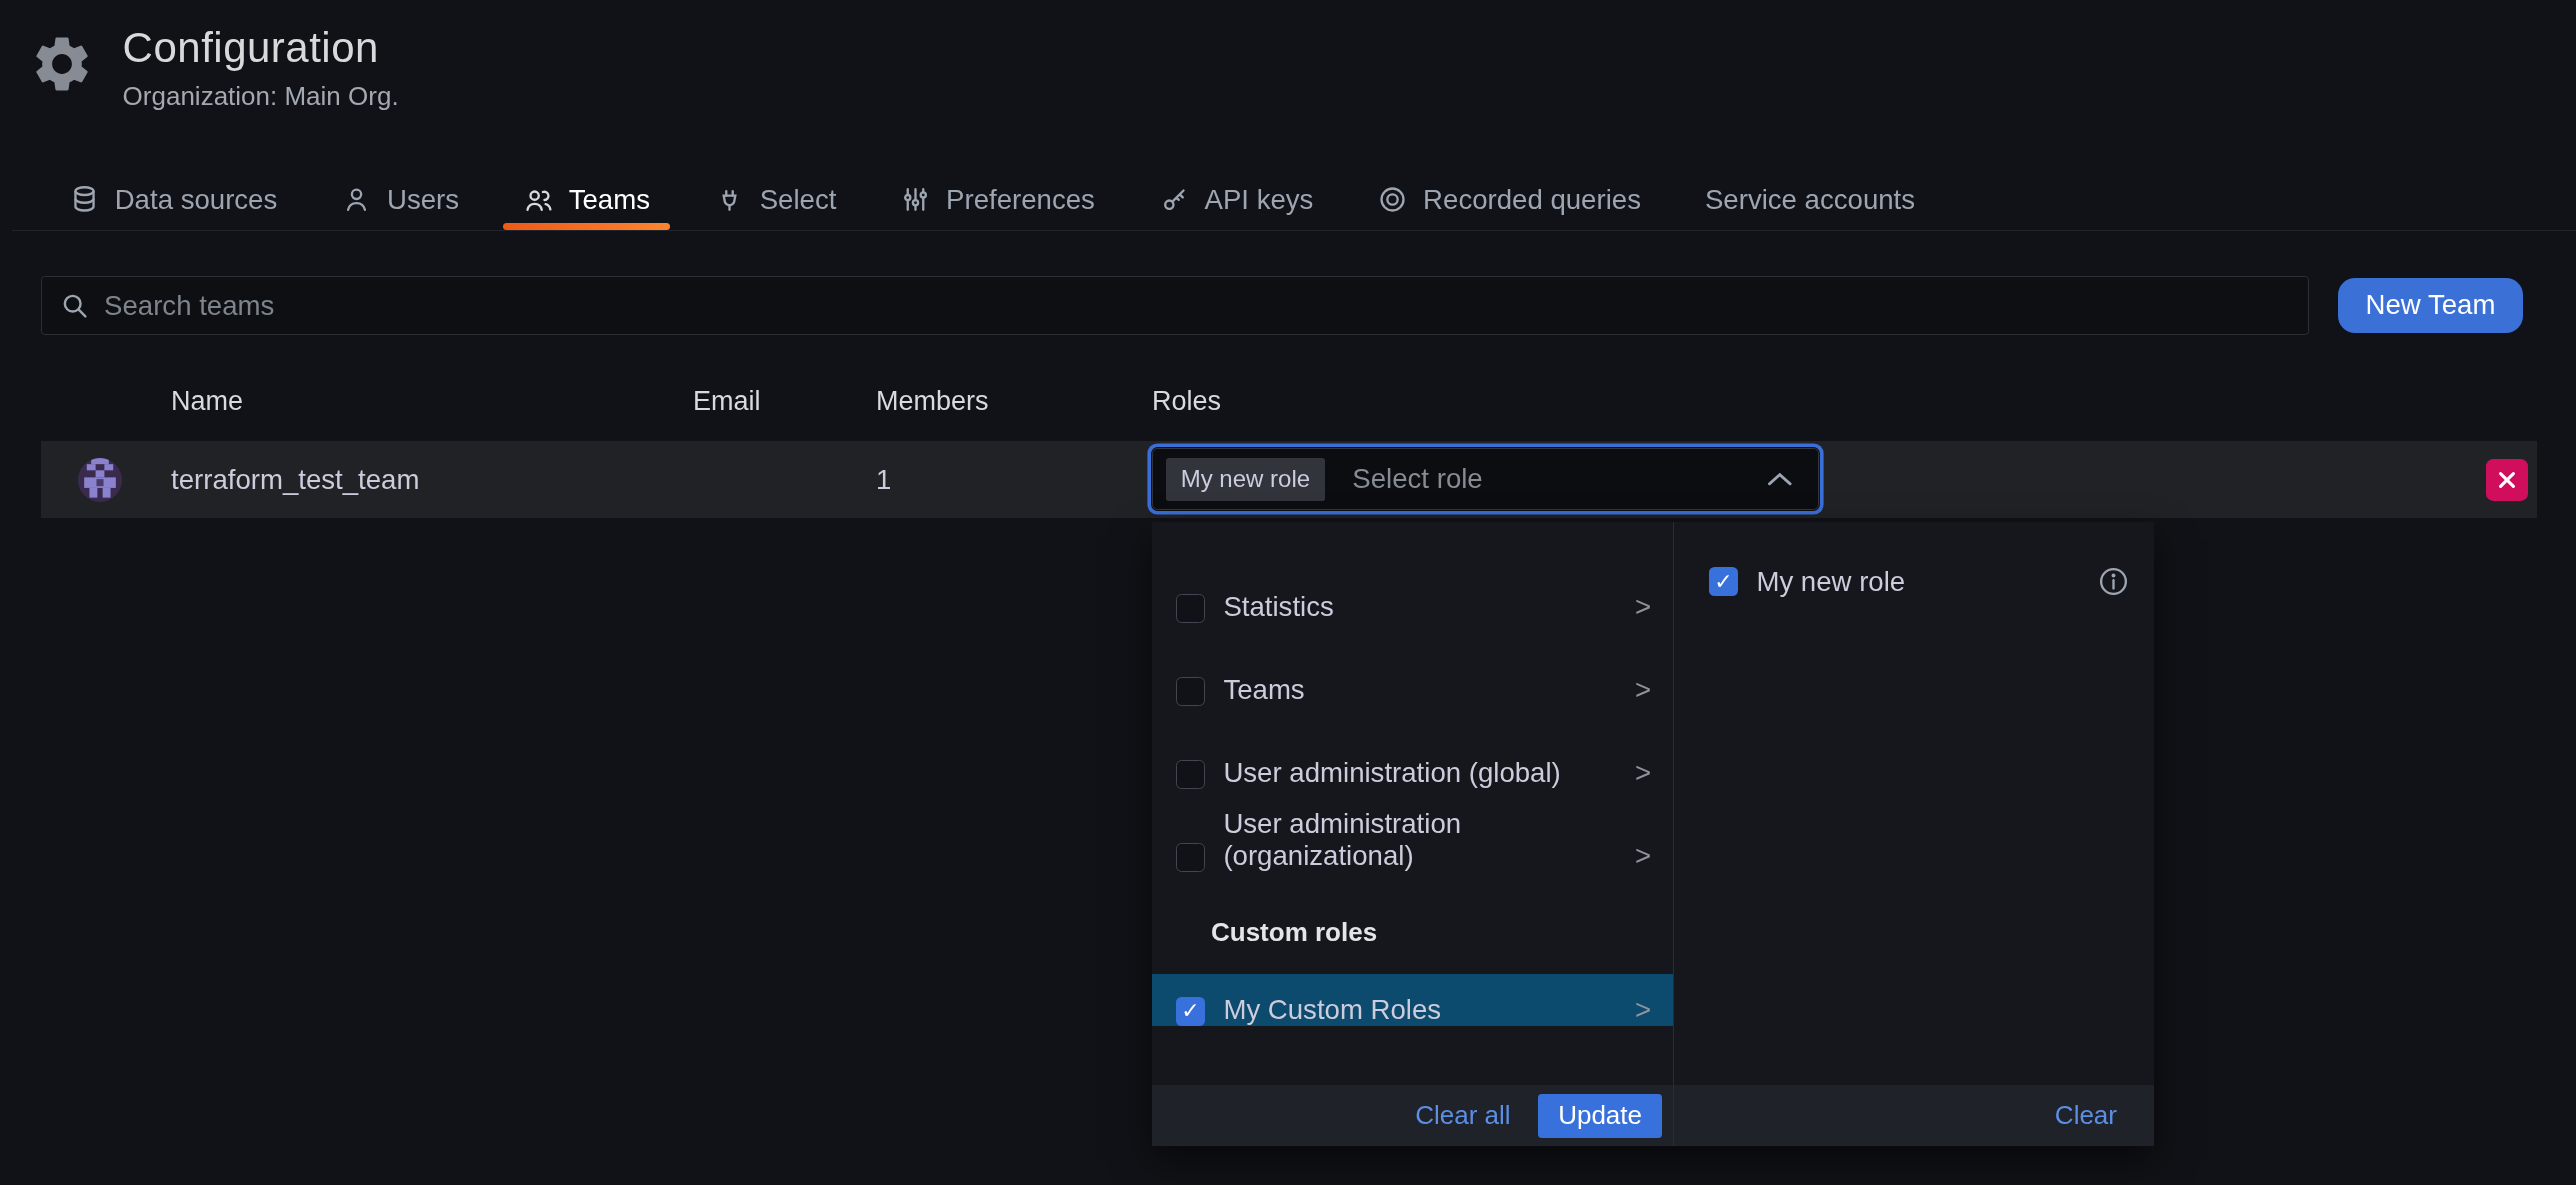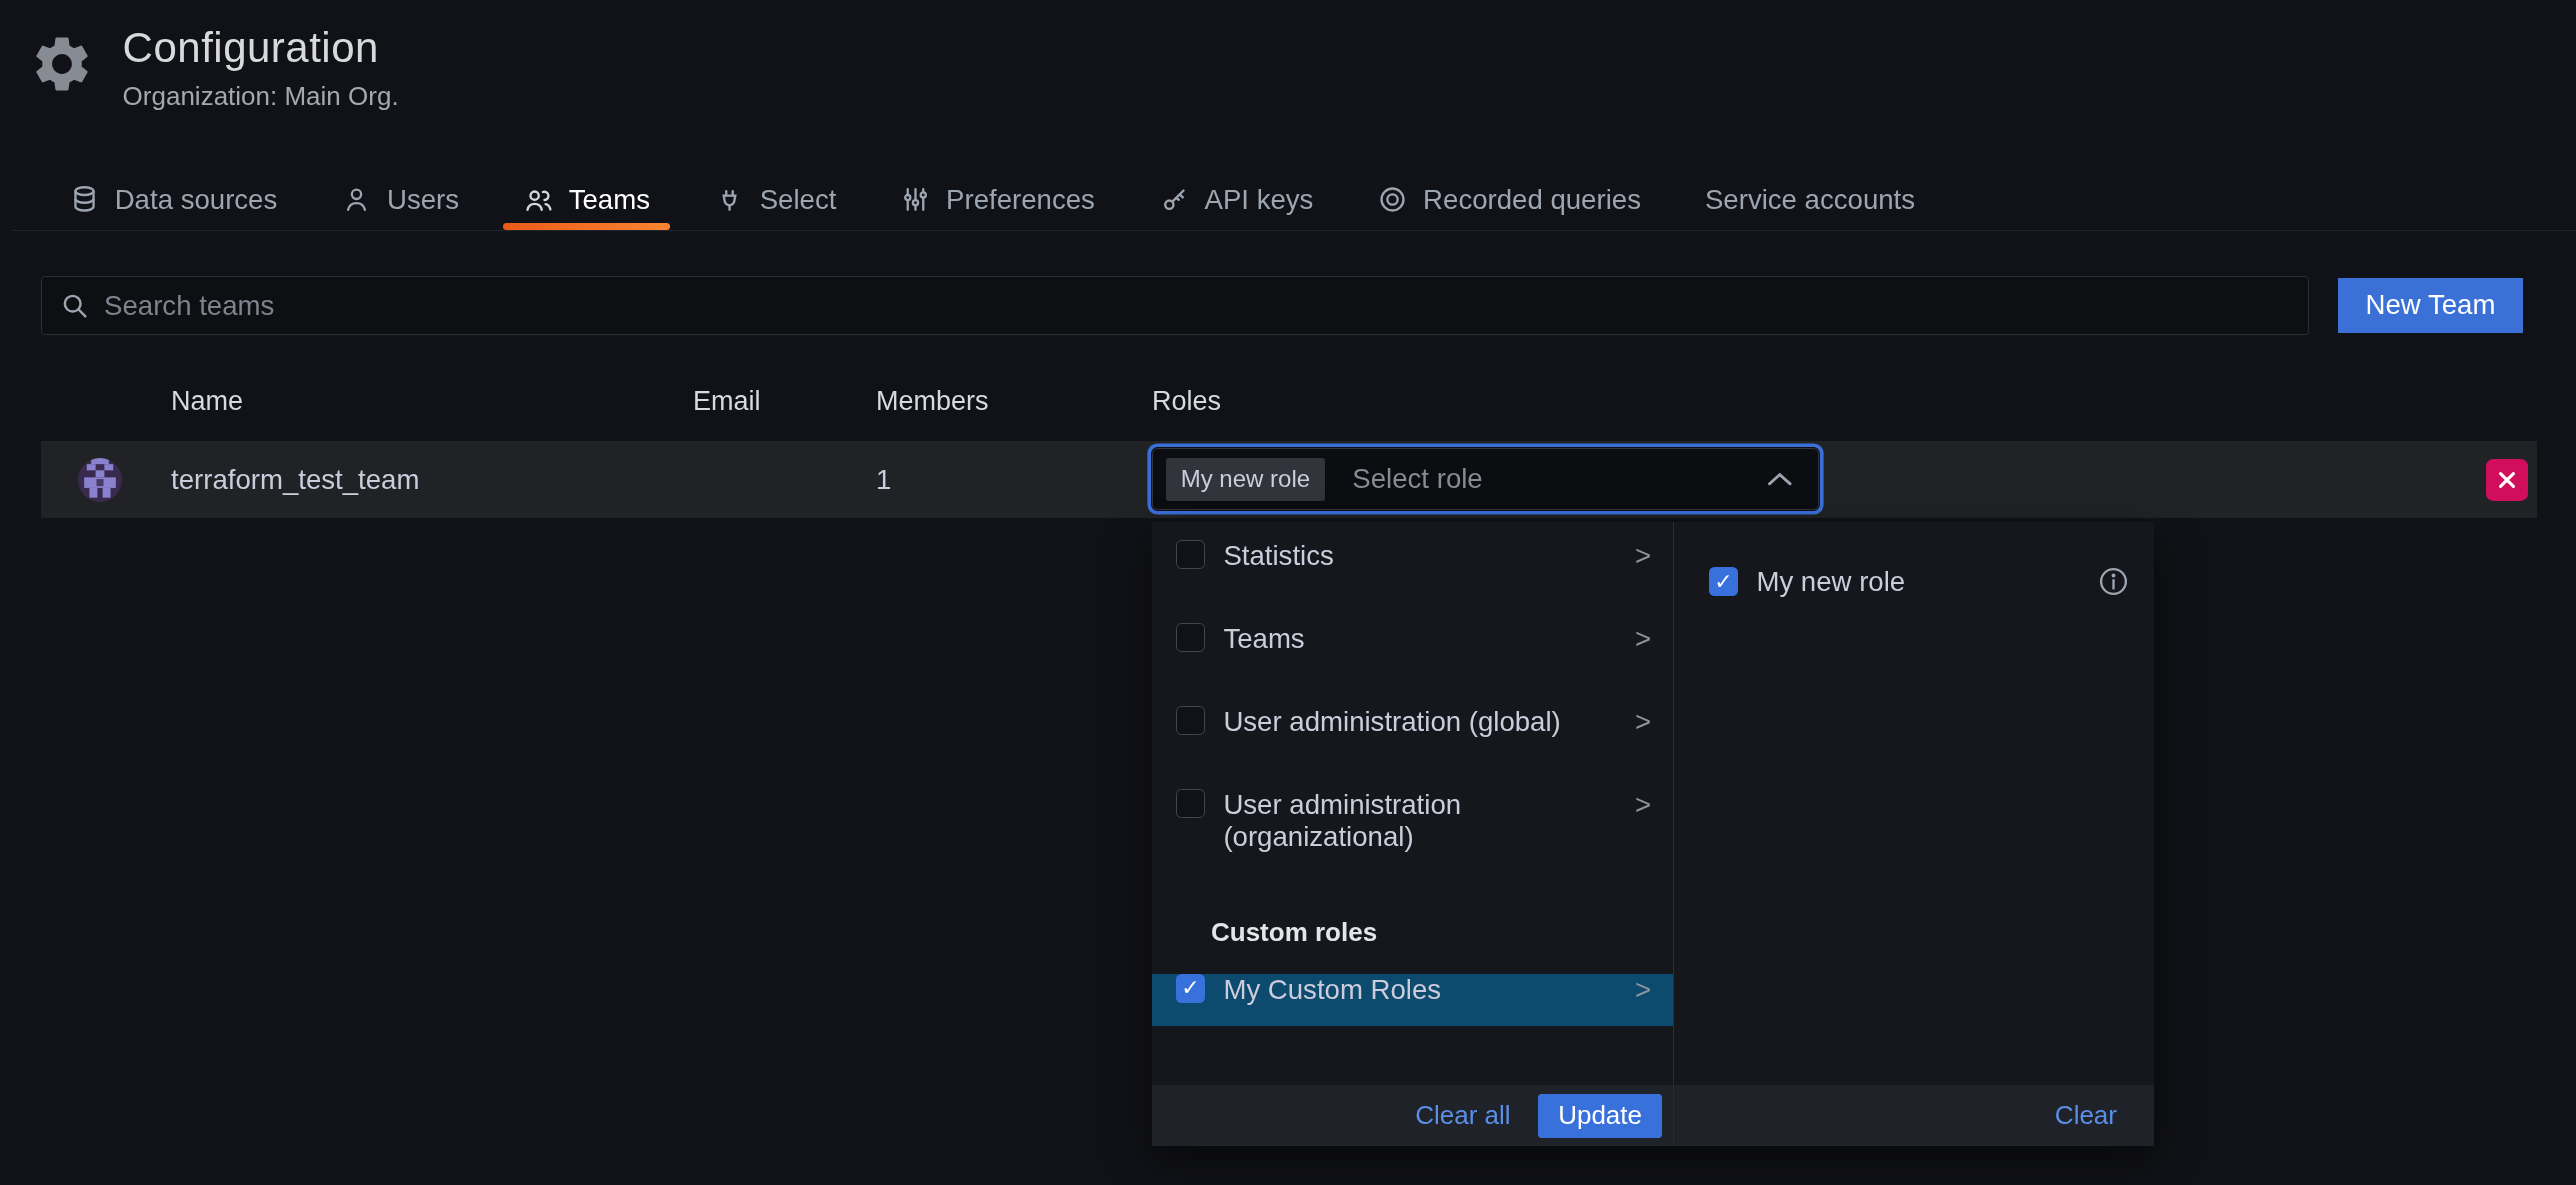--- a/index.html
+++ b/index.html
@@ -47,21 +47,21 @@
     display:flex; align-items:center; padding:0 18.4px; gap:14.7px;
   }
   .search-box .sicon { width:29px; height:29px; color:#9da5b1; flex:none; }
   .search-input {
     background:transparent; border:none; outline:none; flex:1;
     font-family:inherit; font-size:27.6px; color:#ccccdc;
   }
   .search-input::placeholder { color:#7e848d; }
   .btn-primary {
     margin-left:28.5px; height:55px; margin-top:1.8px; padding:0 27.6px;
-    background:#3b70d6; color:#ffffff; border:none; border-radius:0;
+    background:#3b70d6; color:#ffffff; border:none; border-radius:17px;
     font-family:inherit; font-size:27.6px; font-weight:500; cursor:pointer; white-space:nowrap;
   }
 
   
   .thead { position:absolute; top:386px; left:41px; right:39px; height:40px; }
   .thead .th { position:absolute; top:0; font-size:27px; font-weight:500; color:#d8dade; }
   .th-name { left:130px; } .th-email { left:652px; } .th-members { left:835px; } .th-roles { left:1111px; }
 
   .trow {
     position:absolute; top:441px; left:41px; right:39px; height:77px;
@@ -96,21 +96,21 @@
   .role-dropdown {
     position:absolute; left:1152px; top:522px; width:1002px; height:624px;
     background:#15171c; box-shadow:0 14.7px 37px rgba(0,0,0,.55);
     display:flex;
   }
   .menu-pane { position:relative; width:522px; height:100%; border-right:1.8px solid #2a2d33; }
   .sub-pane  { position:relative; flex:1; height:100%; }
 
   .menu-body { padding-top:18.4px; }
   .opt {
-    height:83px; display:flex; align-items:flex-start; padding:0 22px 0 24px; cursor:pointer;
+    height:83px; display:flex; align-items:flex-end; padding:0 22px 0 24px; cursor:pointer;
   }
   .opt .opt-label { margin-left:18.4px; font-size:27.6px; color:#ccccdc; flex:1; }
   .opt .chev-r { font-size:27.6px; color:#8e949e; margin-left:7.3px; }
   .opt.highlight { background:#0c4a6e; height:52px; }
 
   .checkbox {
     width:29px; height:29px; border-radius:5.5px; flex:none;
     border:1.8px solid #414651; background:#101217;
   }
   .checkbox.checked {

